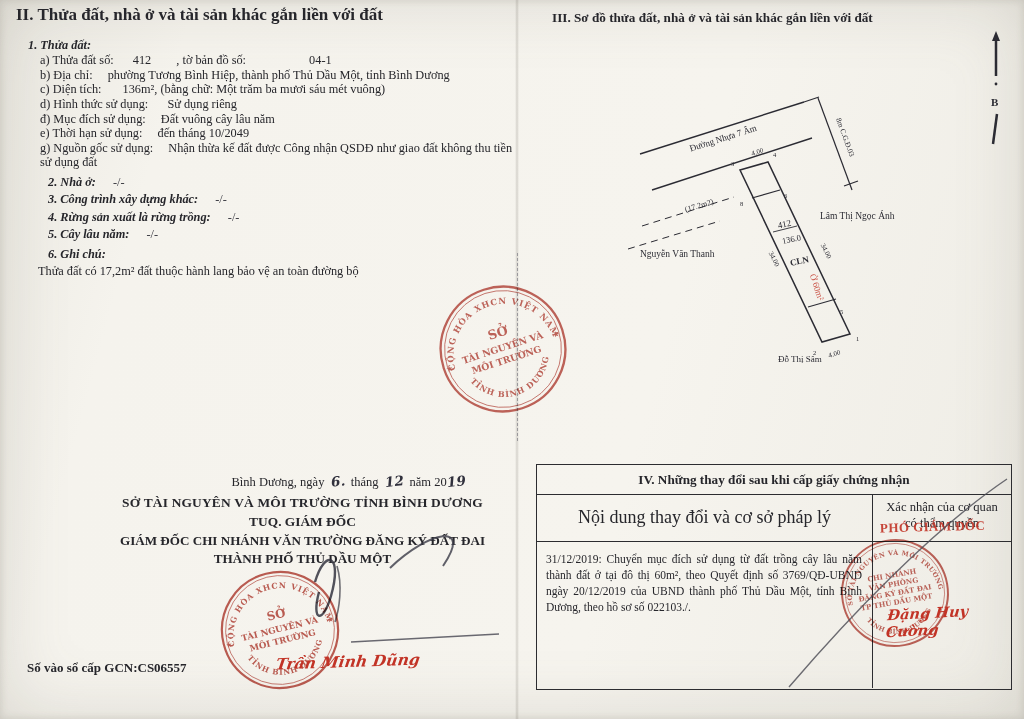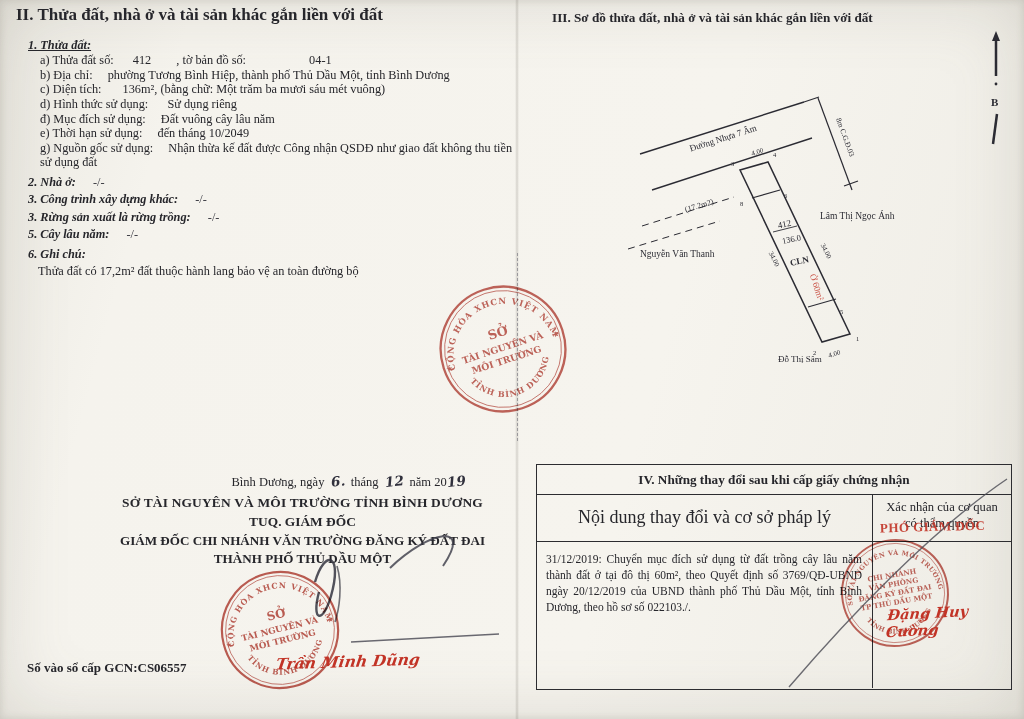--- a/index.html
+++ b/index.html
@@ -4,26 +4,26 @@
 <style>
   html,body{margin:0;padding:0;background:#d9d7d1;}
   #page{position:relative;width:1024px;height:719px;overflow:hidden;
     font-family:"Liberation Serif","DejaVu Serif",serif;color:#26262b;
     background:linear-gradient(105deg,#ebe9e2 0%,#f5f3ed 16%,#f6f4ee 62%,#eeece5 100%);
     box-shadow:inset 0 0 70px rgba(115,110,95,.20), inset 0 0 8px rgba(90,85,70,.18);}
   .abs{position:absolute;}
   
   #sec2{left:16px;top:8px;width:498px;font-size:12.3px;line-height:14.6px;}
   #sec2 .heading{font-weight:bold;font-size:17px;margin-bottom:5px;}
-  #sec2 .sub{font-weight:bold;font-style:italic;margin:15px 0 1px 12px;text-decoration:underline;}
+  #sec2 .sub{font-weight:bold;font-style:italic;margin:15px 0 1px 12px;}
   #sec2 .row{margin-left:24px;}
   #sec2 .lbl{}
   #sec2 .val{margin-left:12px;}
   #sec2 .item{margin:2.8px 0 0 12px;}
-  #sec2 .item .ilbl{font-weight:bold;font-style:italic;}
+  #sec2 .item .ilbl{font-weight:bold;font-style:italic;margin-left:20px;}
   #sec2 .item .ival{margin-left:14px;color:#3a3a42;}
   #sec2 .note{margin:3px 0 0 22px;}
   
   #sec3h{left:552px;top:10px;width:440px;font-weight:bold;font-size:13.2px;}
   
   .seal{color:#b6443a;opacity:.82;mix-blend-mode:multiply;}
   .seal text{font-family:"DejaVu Serif",serif;fill:currentColor;}
   .redsig{font-family:"DejaVu Serif",serif;font-style:italic;font-weight:700;color:#c23326;}
   
   #sigblock{left:105px;top:473px;width:395px;text-align:center;}
@@ -100,21 +100,21 @@
     </div>
     <div class="item" style="margin-top:5px;">
       <span class="ilbl">2. Nhà ở:</span>
       <span class="ival">-/-</span>
     </div>
     <div class="item">
       <span class="ilbl">3. Công trình xây dựng khác:</span>
       <span class="ival">-/-</span>
     </div>
     <div class="item">
-      <span class="ilbl">3. Rừng sản xuất là rừng trồng:</span>
+      <span class="ilbl">4. Rừng sản xuất là rừng trồng:</span>
       <span class="ival">-/-</span>
     </div>
     <div class="item">
       <span class="ilbl">5. Cây lâu năm:</span>
       <span class="ival">-/-</span>
     </div>
     <div class="item" style="margin-top:5px;">
       <span class="ilbl">6. Ghi chú:</span>
       <span class="ival"></span>
     </div>

